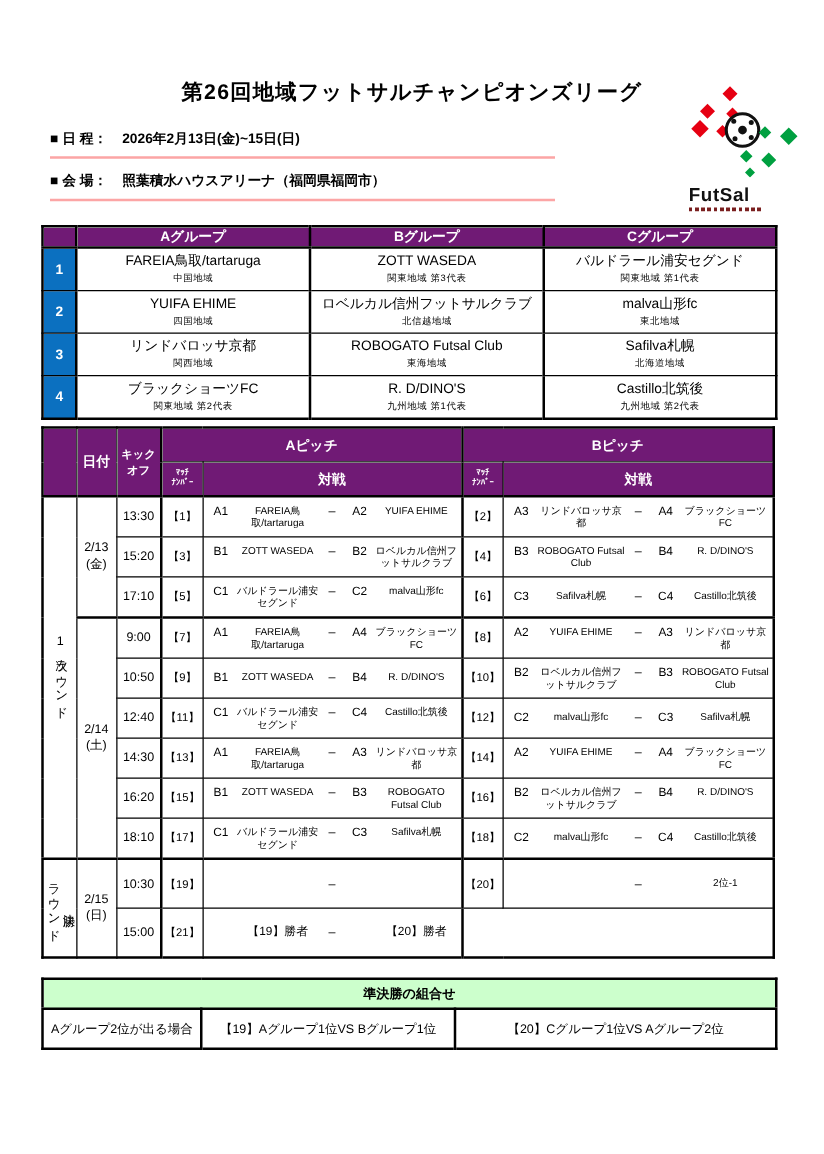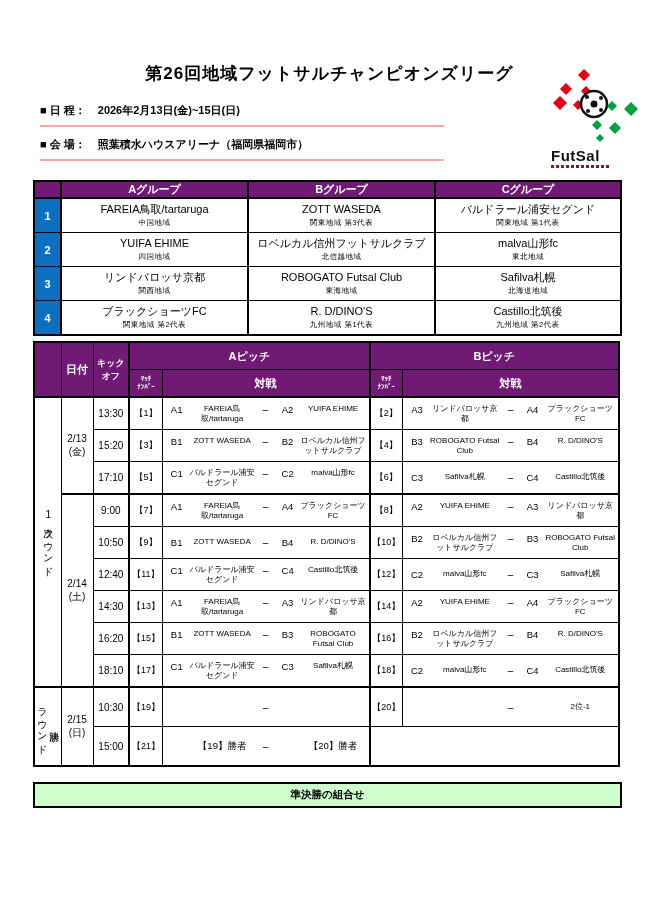--- a/index.html
+++ b/index.html
@@ -471,16 +471,21 @@
         <col style="width:127px">
         <col style="width:203px">
         <col style="width:257px">
       </colgroup>
     <thead>
       <tr>
         <th class="cap" colspan="3">準決勝の組合せ</th>
       </tr>
     </thead>
     <tbody>
+      <tr>
+        <td>Aグループ2位が出る場合</td>
+        <td class="vsep">【19】Aグループ1位VS Bグループ1位</td>
+        <td class="vsep">【20】Cグループ1位VS Aグループ2位</td>
+      </tr>
     </tbody>
   </table>
 
 </div>
 
 </body></html>

